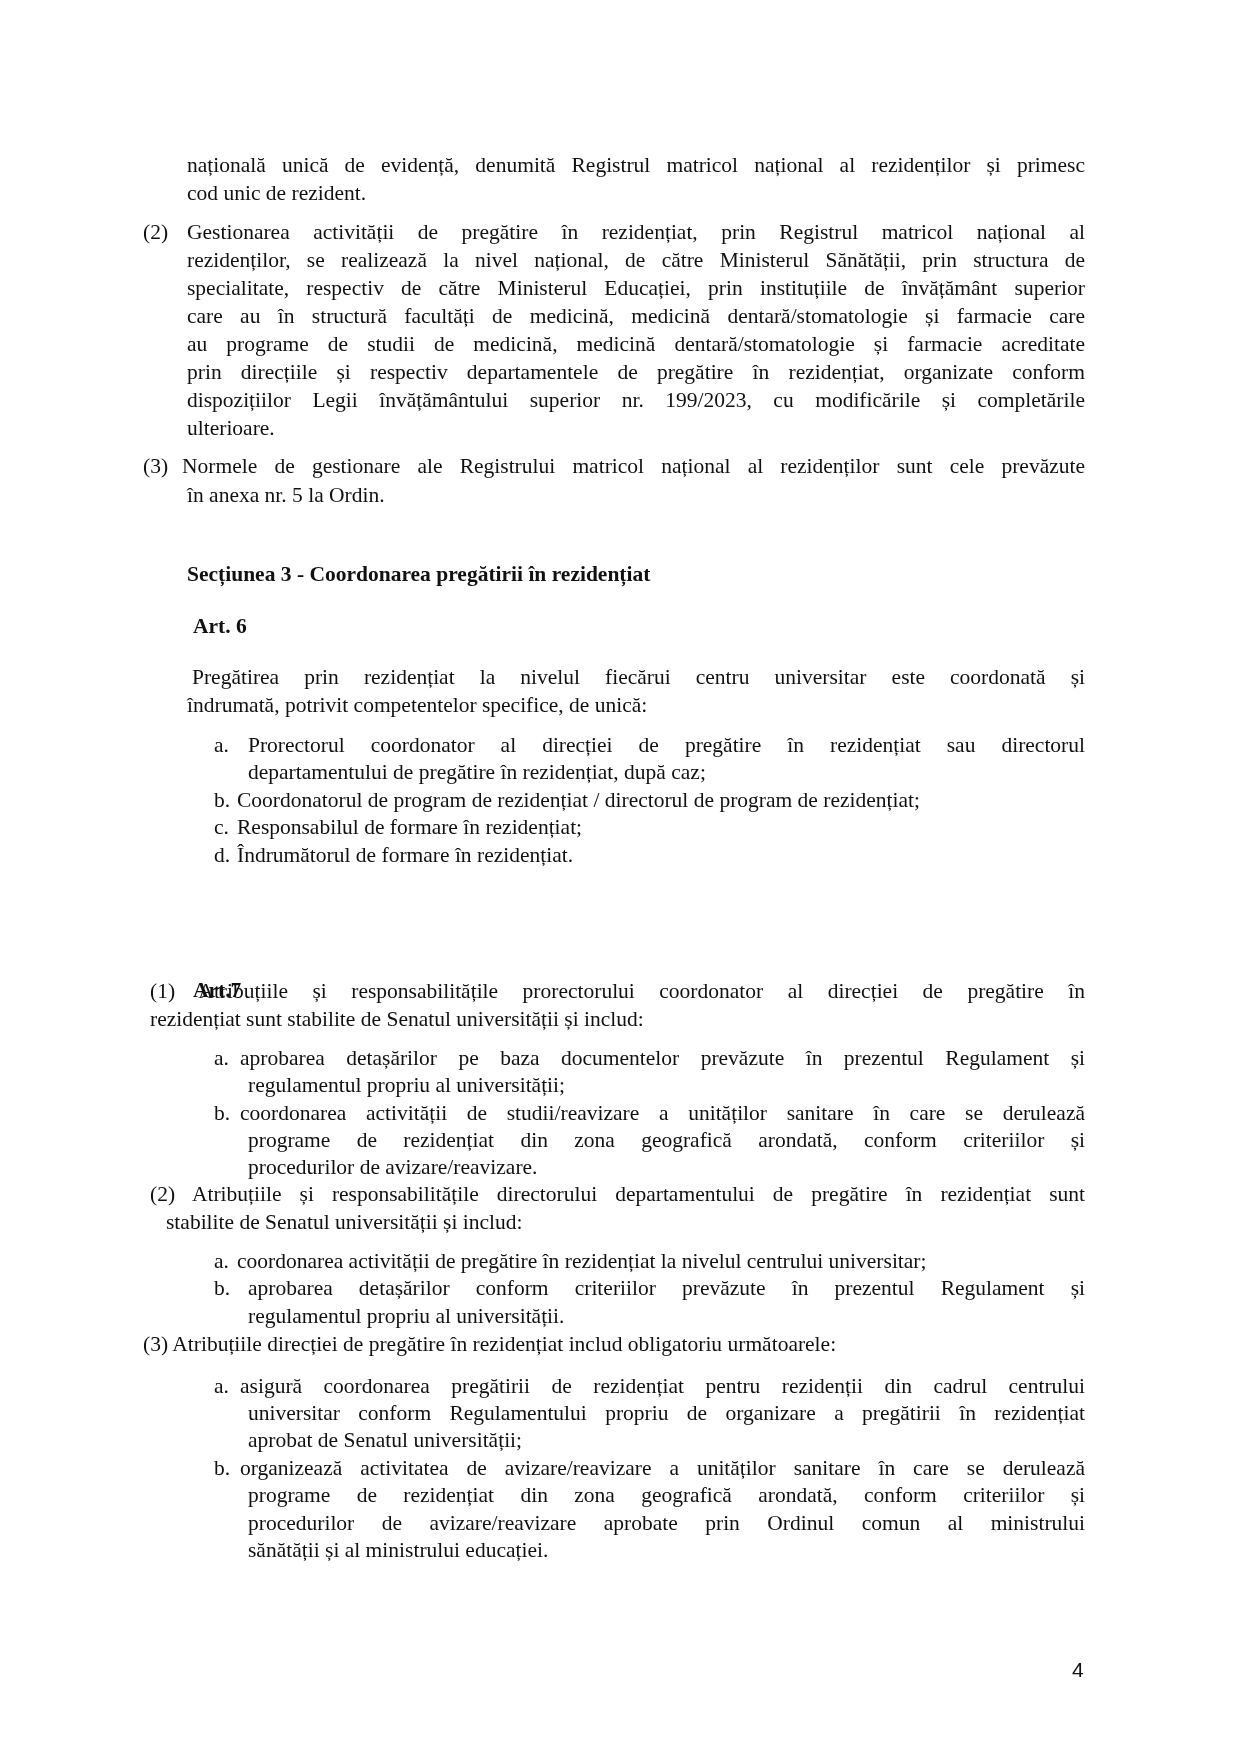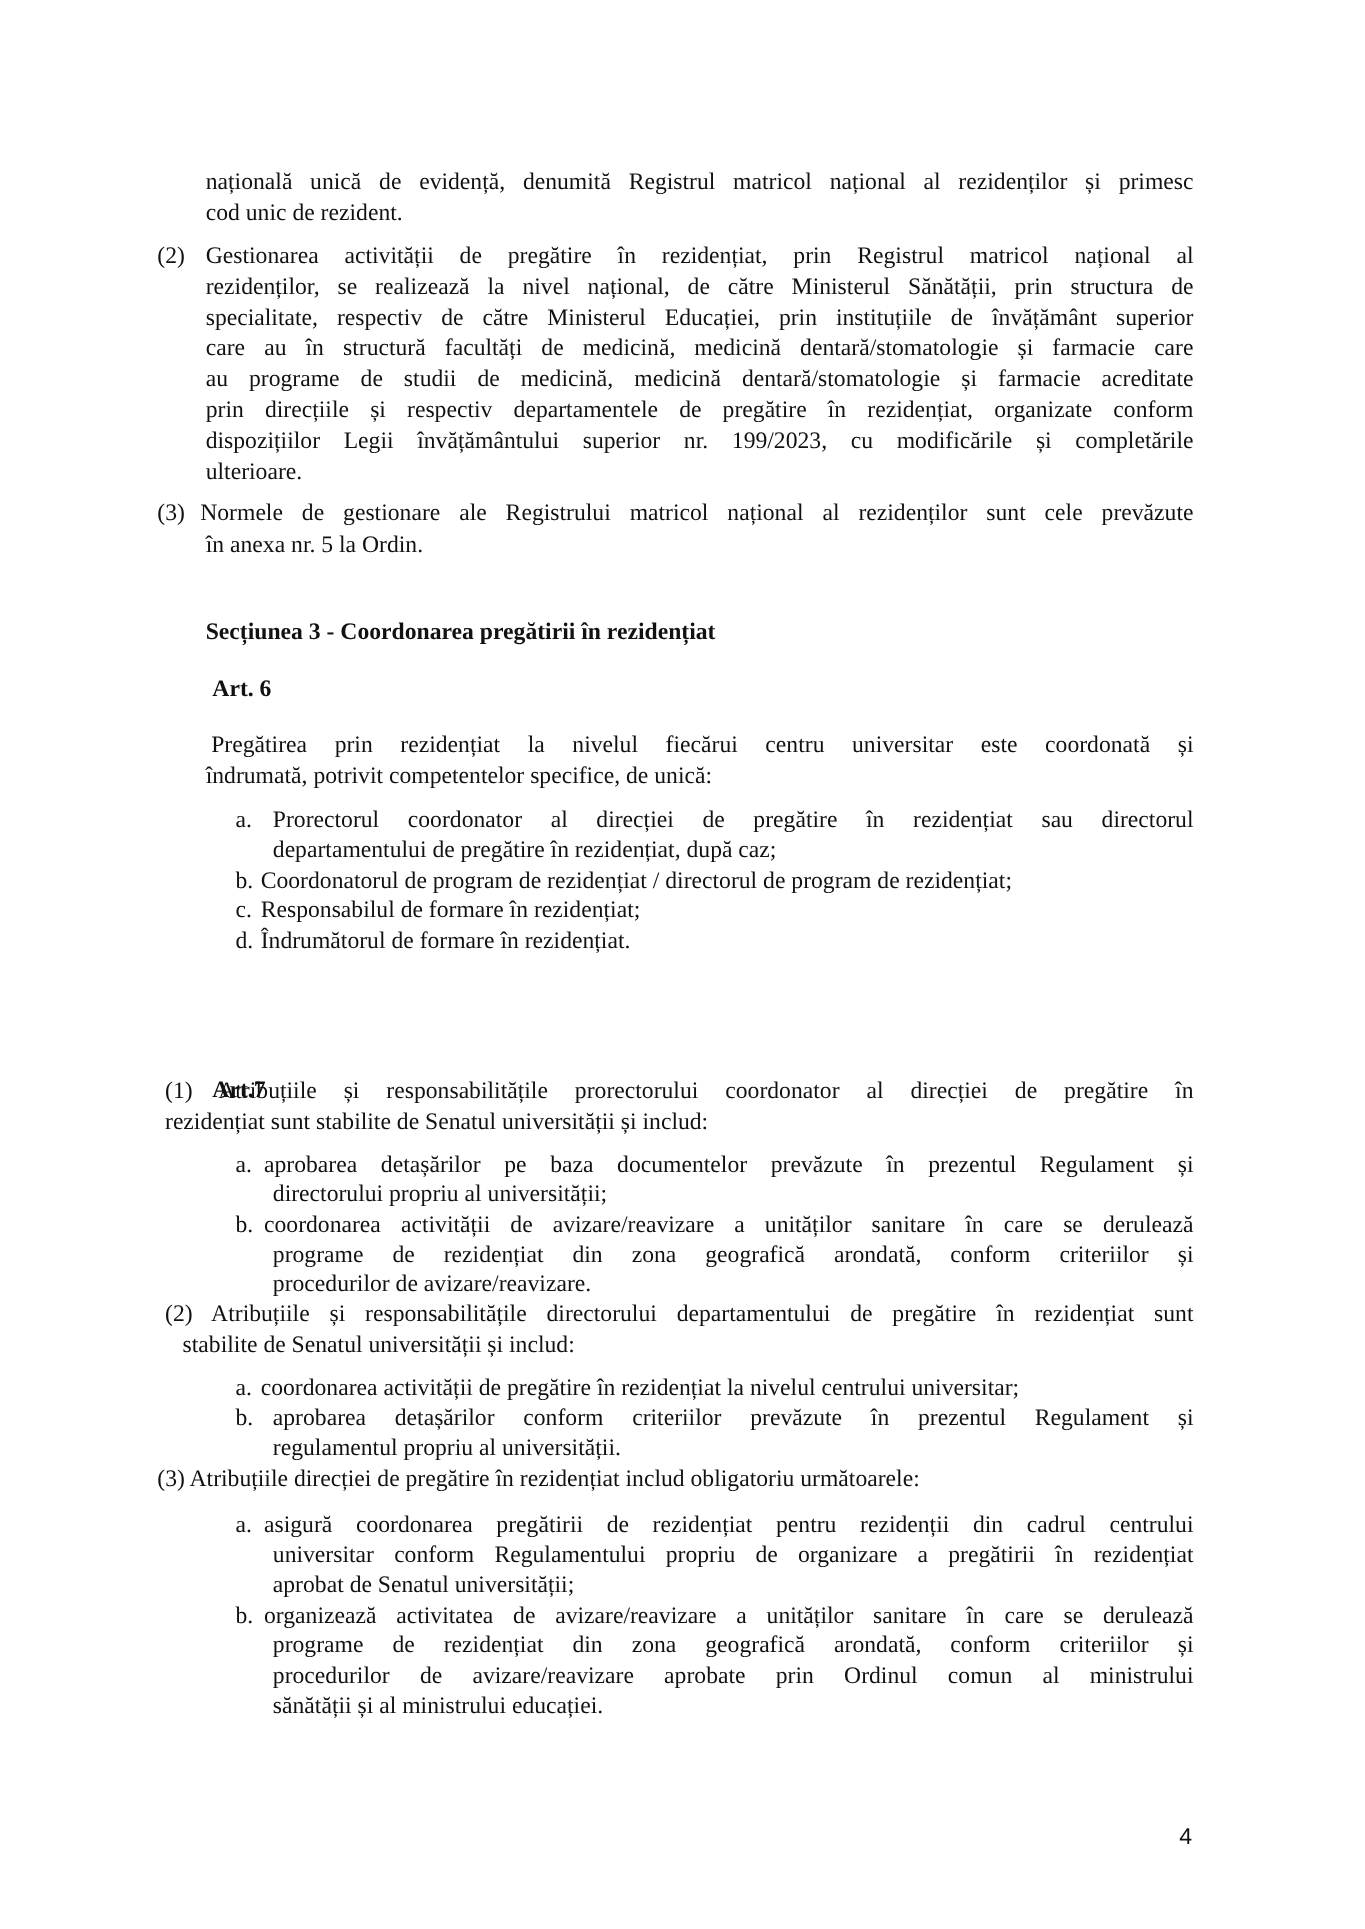--- a/index.html
+++ b/index.html
@@ -48,23 +48,23 @@
   <div class="line" style="left:214px;top:845px;">d.</div>
   <div class="line" style="left:237px;top:845px;">Îndrumătorul de  formare în rezidențiat.</div>
 
   <div class="line bold" style="left:193px;top:936px;margin-top:44px;">Art.7</div>
 
   <div class="line just" style="left:150px;top:981px;width:935px;">(1) Atribuțiile și responsabilitățile prorectorului coordonator al direcției de pregătire în</div>
   <div class="line" style="left:150px;top:1009px;">rezidențiat sunt stabilite de Senatul universității și includ:</div>
 
   <div class="line" style="left:214px;top:1048px;">a.</div>
   <div class="line just" style="left:240px;top:1048px;width:845px;">aprobarea detașărilor pe baza documentelor prevăzute în prezentul Regulament și</div>
-  <div class="line" style="left:248px;top:1075px;">directorului propriu al universității;</div>
+  <div class="line" style="left:248px;top:1075px;">regulamentul propriu al universității;</div>
   <div class="line" style="left:214px;top:1103px;">b.</div>
-  <div class="line just" style="left:240px;top:1103px;width:845px;">coordonarea activității de avizare/reavizare a unităților sanitare în care se derulează</div>
+  <div class="line just" style="left:240px;top:1103px;width:845px;">coordonarea activității de studii/reavizare a unităților sanitare în care se derulează</div>
   <div class="line just" style="left:248px;top:1130px;width:837px;">programe de rezidențiat din zona geografică arondată, conform criteriilor și</div>
   <div class="line" style="left:248px;top:1157px;">procedurilor de avizare/reavizare.</div>
 
   <div class="line just" style="left:150px;top:1184px;width:935px;">(2) Atribuțiile și responsabilitățile directorului departamentului de pregătire în rezidențiat sunt</div>
   <div class="line" style="left:150px;top:1212px;margin-left:16px;">stabilite de Senatul universității și includ:</div>
 
   <div class="line" style="left:214px;top:1251px;">a.</div>
   <div class="line" style="left:237px;top:1251px;">coordonarea activității de pregătire în rezidențiat la nivelul centrului universitar;</div>
   <div class="line" style="left:214px;top:1278px;">b.</div>
   <div class="line just" style="left:248px;top:1278px;width:837px;">aprobarea detașărilor conform criteriilor prevăzute în prezentul Regulament și</div>

